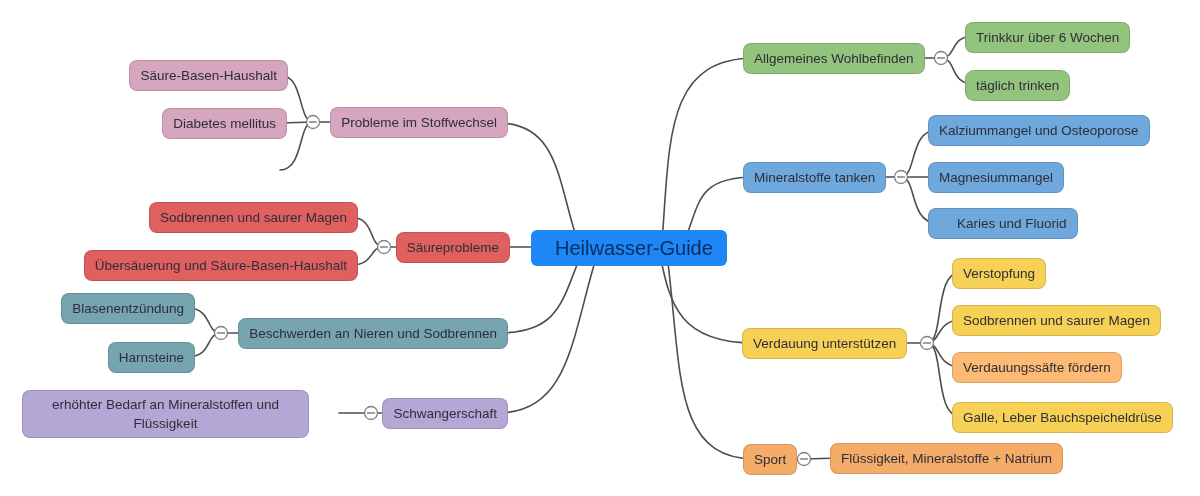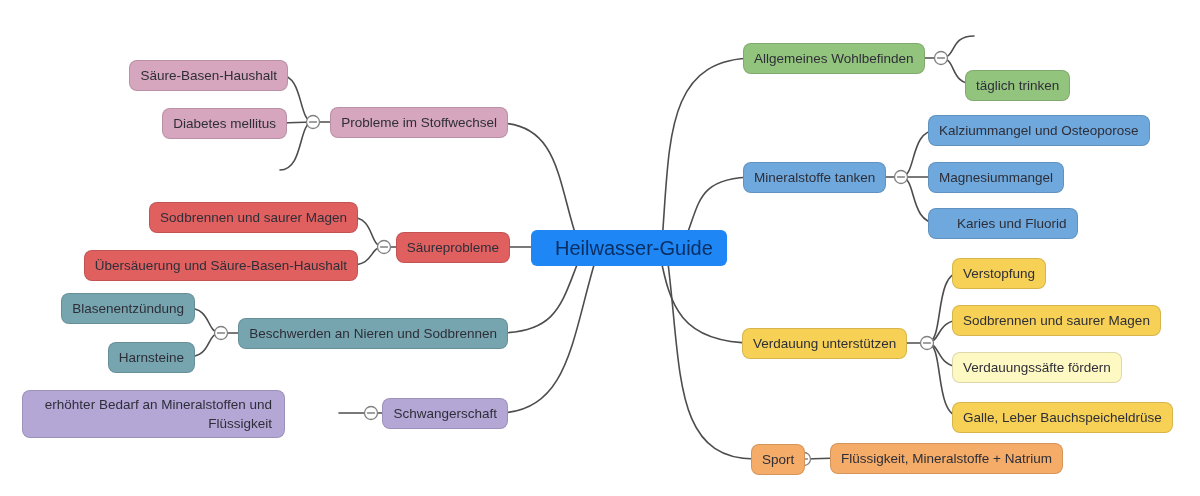--- a/index.html
+++ b/index.html
@@ -25,23 +25,23 @@
   }
   .node.center{
     font-size:20px;
     line-height:26px;
     padding:5px 14px;
     border:none;
     border-radius:6px;
   }
   .node.wrap{
     white-space:normal;
-    width:263px;
+    width:287px;
     padding:4px 12px;
-    text-align:right;
+    text-align:center;
   }
 </style>
 </head>
 <body>
 
 <div id="canvas">
 
   <svg id="links" viewBox="0 0 1200 496" xmlns="http://www.w3.org/2000/svg">
 
     <path class="link" d="M578,242 C558,185 560,123 498,123"></path>
@@ -126,29 +126,30 @@
   <div class="node" style="right: 842px; top: 250px; background-color: rgb(224, 96, 96);">Übersäuerung und Säure-Basen-Haushalt</div>
 
   <div class="node" style="right: 692px; top: 318px; background-color: rgb(118, 165, 175);">Beschwerden an Nieren und Sodbrennen</div>
   <div class="node" style="right: 1005px; top: 293px; background-color: rgb(118, 165, 175);">Blasenentzündung</div>
   <div class="node" style="right: 1005px; top: 342px; background-color: rgb(118, 165, 175);">Harnsteine</div>
 
   <div class="node" style="right: 692px; top: 398px; background-color: rgb(180, 167, 214);">Schwangerschaft</div>
   <div class="node wrap" style="left: 22px; top: 390px; background-color: rgb(180, 167, 214);">erhöhter Bedarf an Mineralstoffen und Flüssigkeit</div>
 
   <div class="node" style="left: 743px; top: 43px; background-color: rgb(147, 196, 125);">Allgemeines Wohlbefinden</div>
-  <div class="node" style="left: 965px; top: 70px; background-color: rgb(147, 196, 125);">täglich trinken</div>
+  <div class="node" style="left: 965px; top: 22px; background-color: rgb(147, 196, 125);">Trinkkur über 6 Wochen</div>
+  <div class="node" style="left: 965px; top: 70px; background-color: rgb(147, 196, 125); border-radius: 9px;">täglich trinken</div>
 
   <div class="node" style="left: 743px; top: 162px; background-color: rgb(111, 168, 220);">Mineralstoffe tanken</div>
   <div class="node" style="left: 928px; top: 115px; background-color: rgb(111, 168, 220);">Kalziummangel und Osteoporose</div>
   <div class="node" style="left: 928px; top: 162px; background-color: rgb(111, 168, 220);">Magnesiummangel</div>
   <div class="node" style="left: 928px; top: 208px; background-color: rgb(111, 168, 220); padding-left: 28px;">Karies und Fluorid</div>
 
   <div class="node" style="left: 742px; top: 328px; background-color: rgb(246, 209, 85);">Verdauung unterstützen</div>
   <div class="node" style="left: 952px; top: 258px; background-color: rgb(246, 209, 85);">Verstopfung</div>
   <div class="node" style="left: 952px; top: 305px; background-color: rgb(246, 209, 85);">Sodbrennen und saurer Magen</div>
-  <div class="node" style="left: 952px; top: 352px; background-color: #fef9c3;">Verdauungssäfte fördern</div>
+  <div class="node" style="left: 952px; top: 352px; background-color: #fdba74;">Verdauungssäfte fördern</div>
   <div class="node" style="left: 952px; top: 402px; background-color: rgb(246, 209, 85);">Galle, Leber Bauchspeicheldrüse</div>
 
-  <div class="node" style="left: 743px; top: 444px; background-color: rgb(244, 172, 104); margin-left: 8px;">Sport</div>
+  <div class="node" style="left: 743px; top: 444px; background-color: rgb(244, 172, 104);">Sport</div>
   <div class="node" style="left: 830px; top: 443px; background-color: rgb(244, 172, 104);">Flüssigkeit, Mineralstoffe + Natrium</div>
 
 </div>
 
 </body></html>

